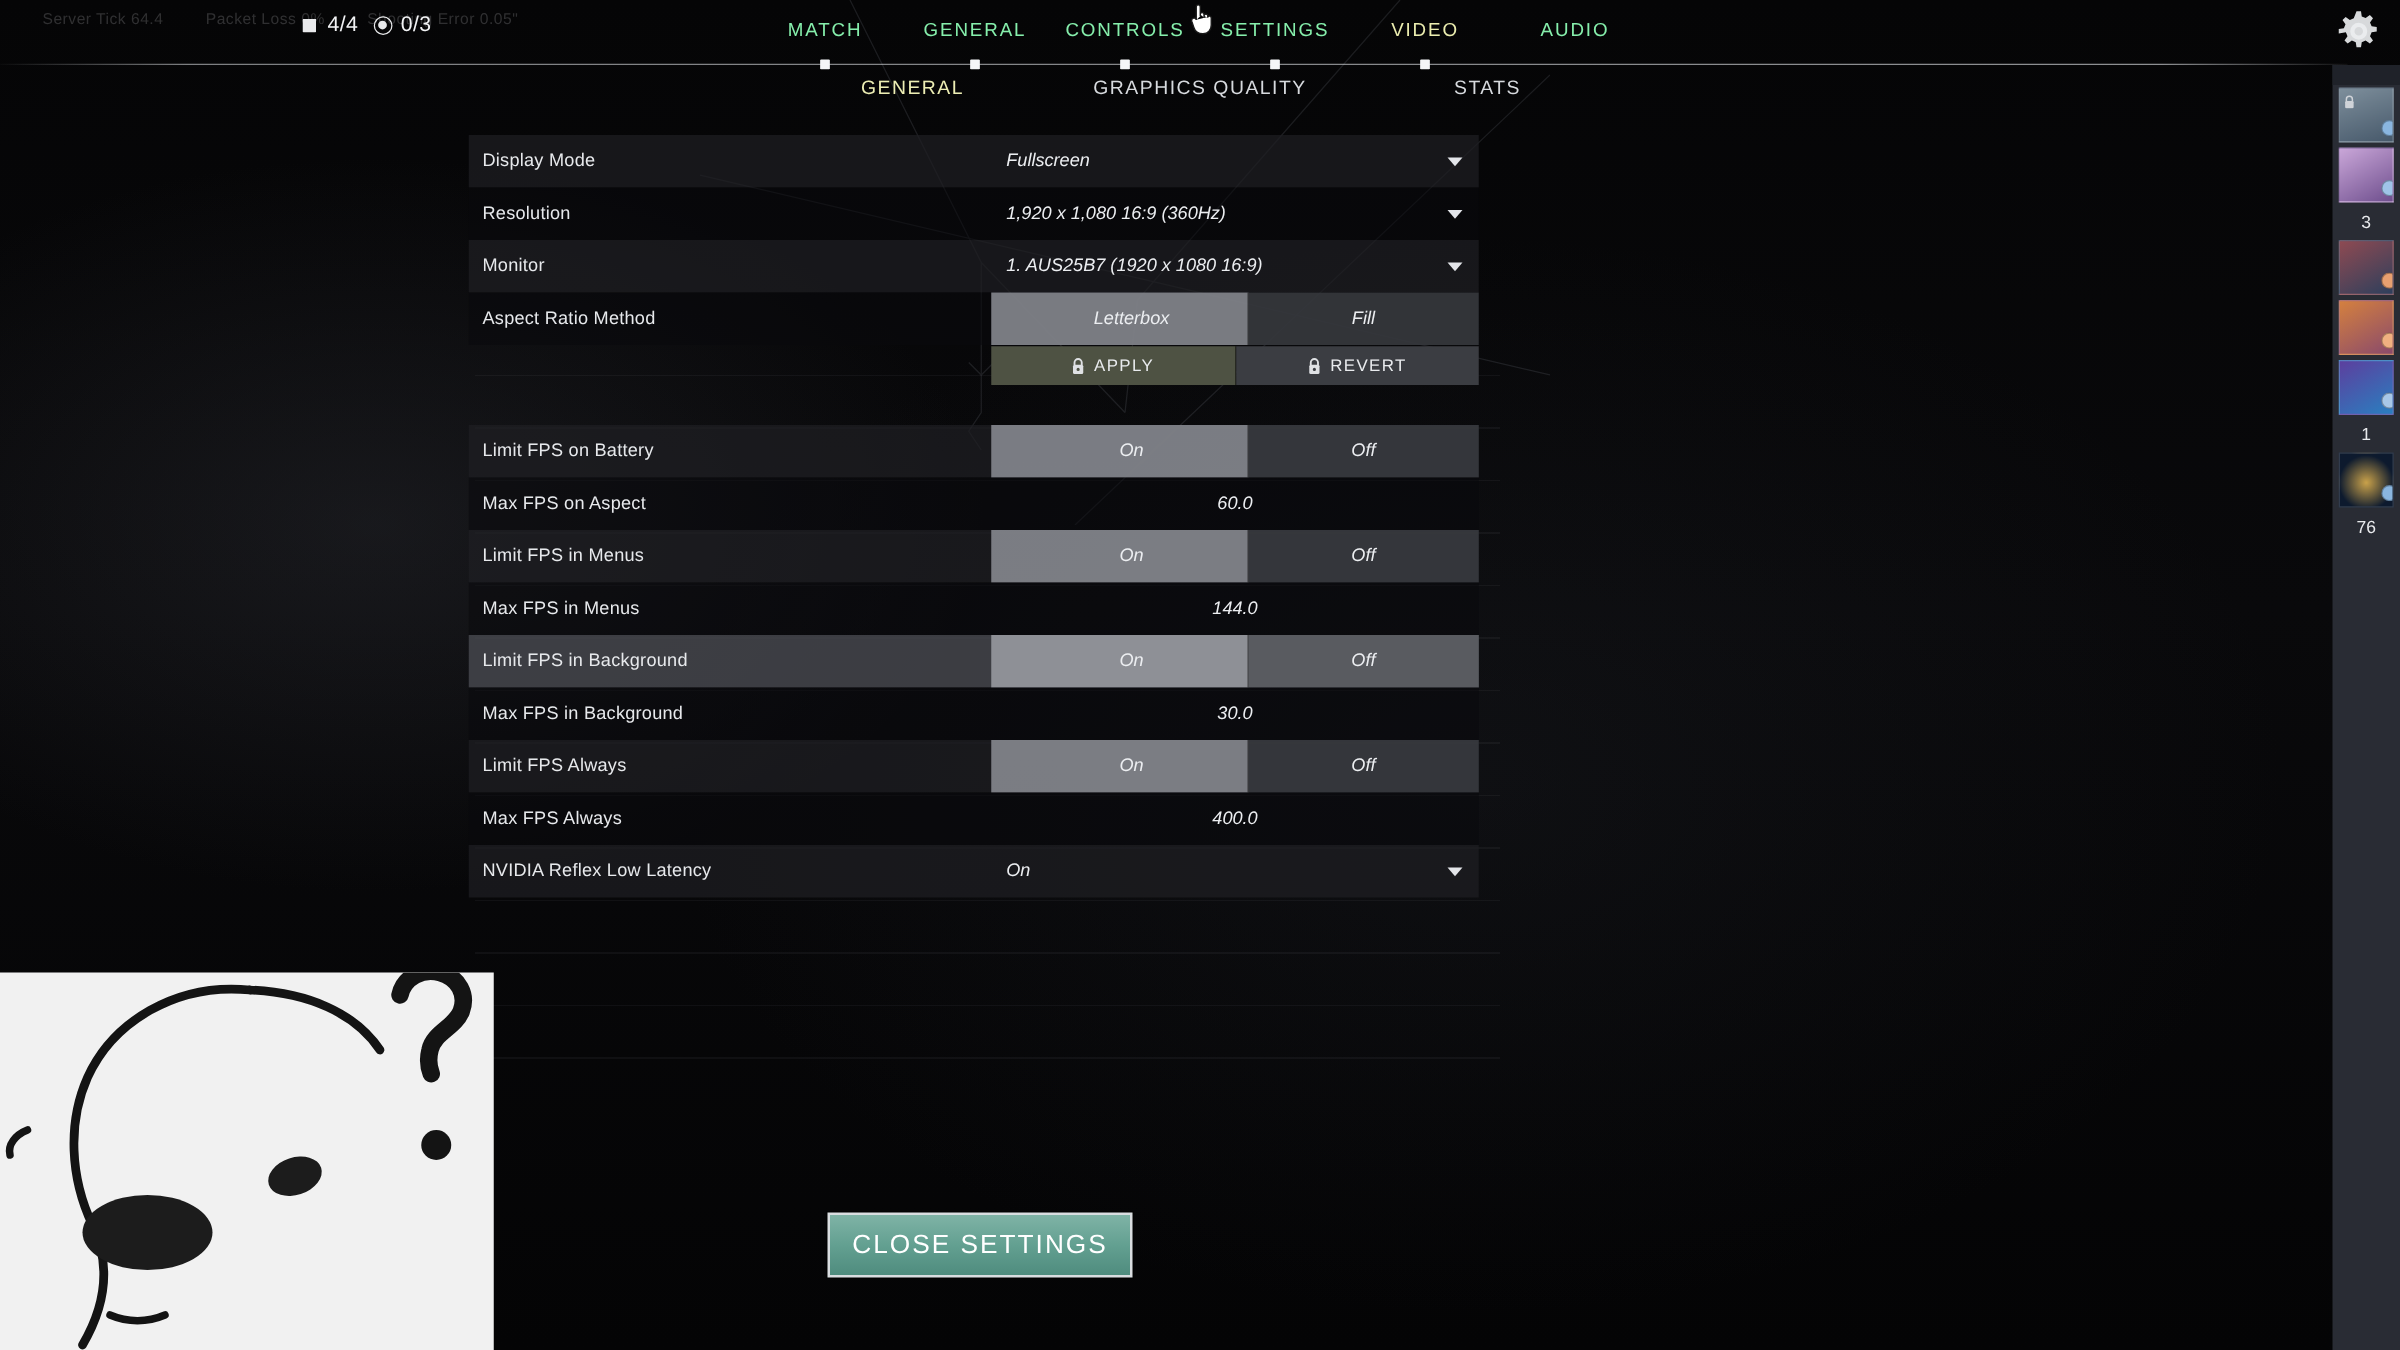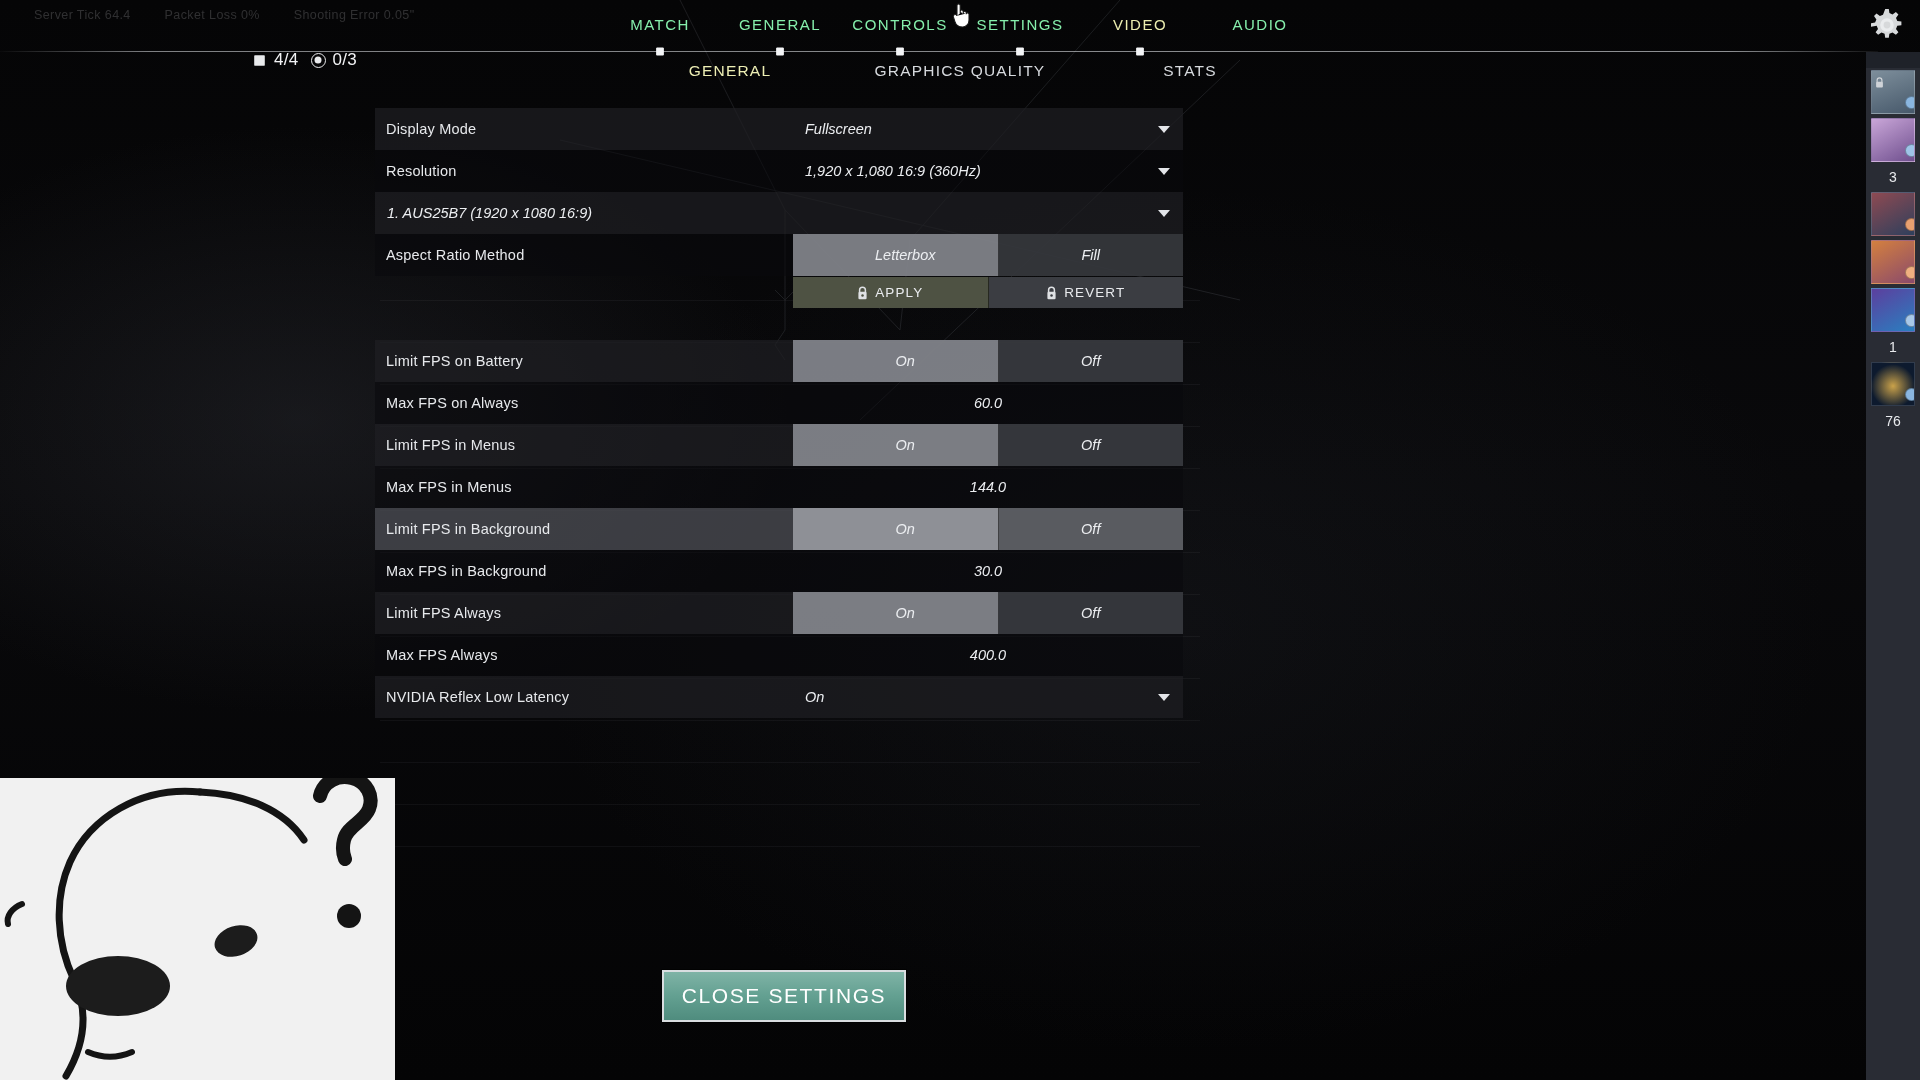--- a/index.html
+++ b/index.html
@@ -38,22 +38,22 @@
 
   
   .topnav {
     position: absolute; top: 0; left: 0; width: 1920px; height: 52px; z-index: 20;
   }
   .nav-rule {
     position: absolute; top: 51px; left: 0; width: 1878px; height: 1px;
     background: linear-gradient(90deg, rgba(225,228,232,0.02) 0%, rgba(225,228,232,0.55) 8%, rgba(225,228,232,0.62) 92%, rgba(225,228,232,0.05) 100%);
   }
   .nav-counters {
-    position: absolute; left: 252px; top: 10px; display: flex; align-items: center; gap: 12px;
-    color: #f2f3f5; font-size: 17px; letter-spacing: 0.3px; margin-top: 40px;
+    position: absolute; left: 240px; top: 10px; display: flex; align-items: center; gap: 12px;
+    color: #f2f3f5; font-size: 17px; letter-spacing: 0.3px;
   }
   .nav-counters .grp { display: flex; align-items: center; gap: 7px; }
   .diamond-icon {
     width: 15px; height: 15px; background: #e9eaec; transform: rotate(45deg);
     clip-path: polygon(50% 0,100% 50%,50% 100%,0 50%);
   }
   .dot-icon {
     width: 15px; height: 15px; border: 1.6px solid #e9eaec; border-radius: 50%;
     position: relative;
   }
@@ -289,20 +289,21 @@
       <div class="row-label">Resolution</div>
       <div class="row-control">
         <div class="dropdown">
           <span>1,920 x 1,080 16:9 (360Hz)</span>
           <span class="caret"></span>
         </div>
       </div>
     </div>
 
     <div class="row alt">
+      <div class="row-label">Monitor</div>
       <div class="row-control">
         <div class="dropdown">
           <span>1. AUS25B7 (1920 x  1080 16:9)</span>
           <span class="caret"></span>
         </div>
       </div>
     </div>
 
     <div class="row">
       <div class="row-label">Aspect Ratio Method</div>
@@ -343,21 +344,21 @@
       <div class="row-label">Limit FPS on Battery</div>
       <div class="row-control">
         <div class="seg">
           <div class="seg-opt selected">On</div>
           <div class="seg-opt">Off</div>
         </div>
       </div>
     </div>
 
     <div class="row">
-      <div class="row-label">Max FPS on Always</div>
+      <div class="row-label">Max FPS on Aspect</div>
       <div class="row-control">
         <div class="numval">60.0</div>
       </div>
     </div>
 
     <div class="row alt">
       <div class="row-label">Limit FPS in Menus</div>
       <div class="row-control">
         <div class="seg">
           <div class="seg-opt selected">On</div>

